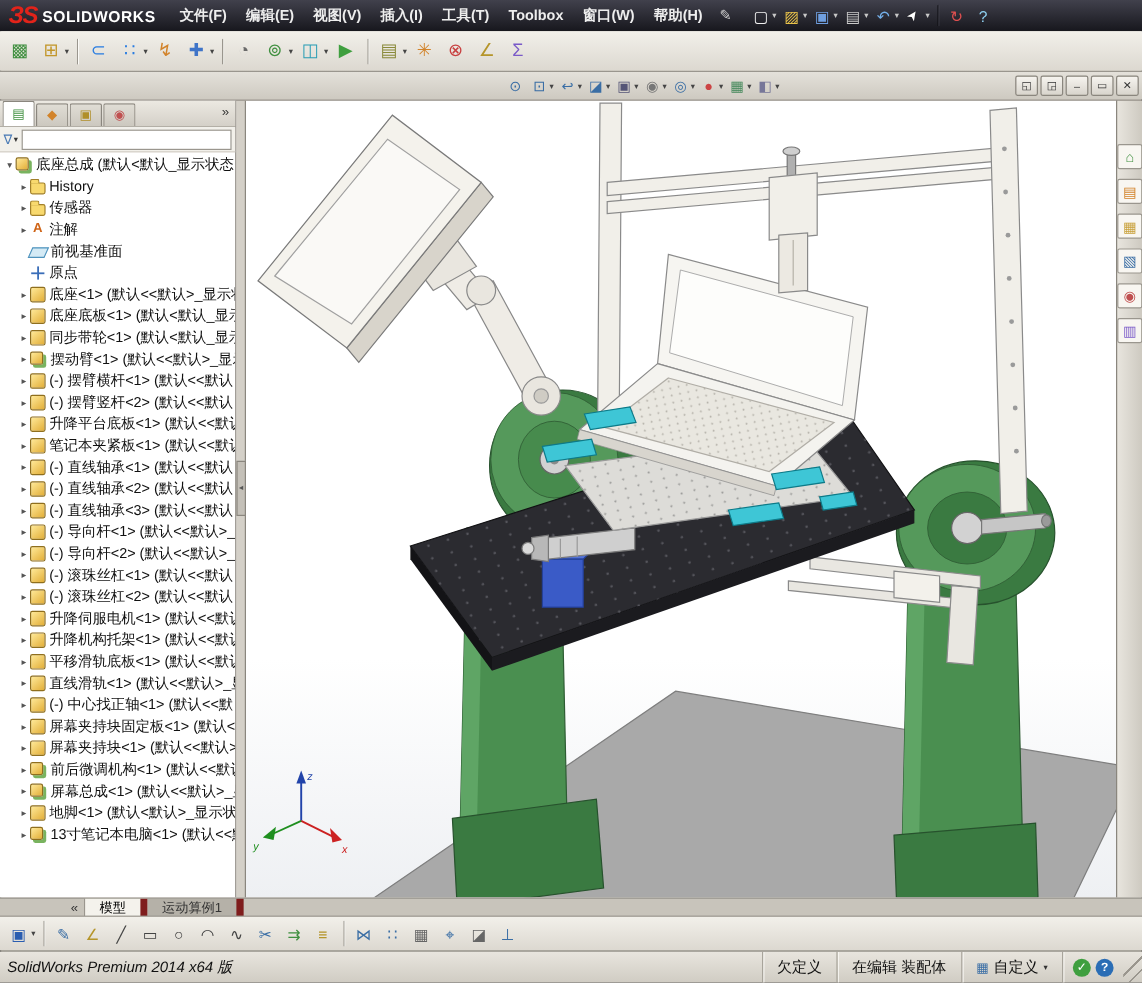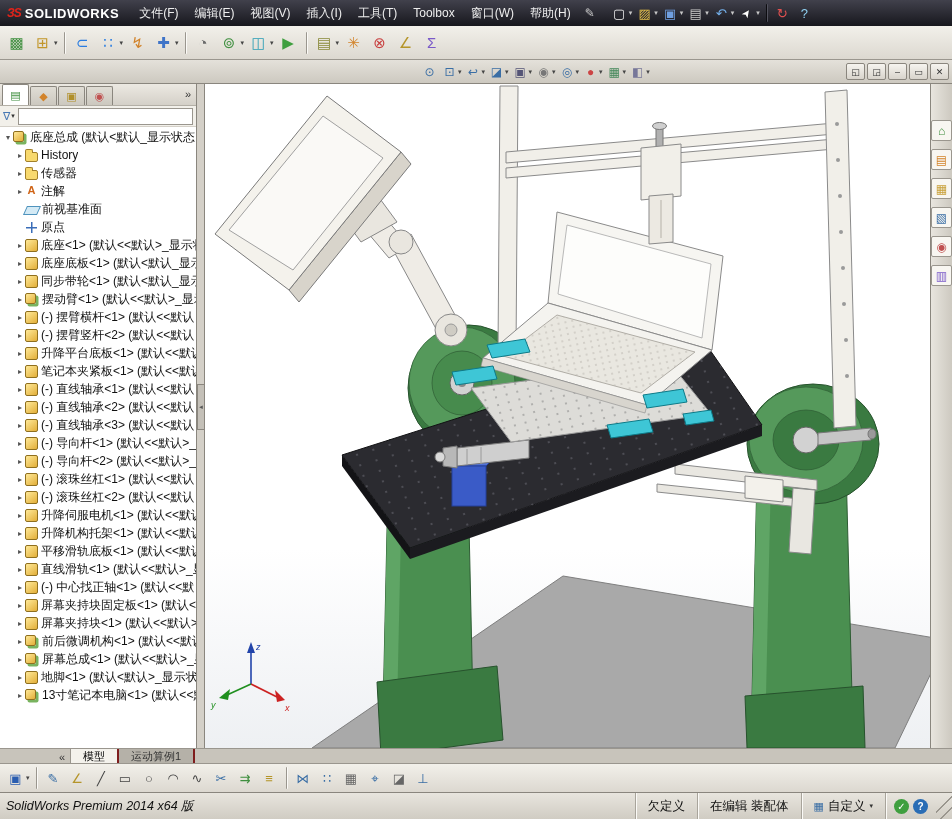--- a/index.html
+++ b/index.html
@@ -3,23 +3,23 @@
 <meta charset="utf-8">
 <style>
   html,body{margin:0;padding:0;background:#6b6b6b;}
   .app{position:relative;width:952px;height:819px;overflow:hidden;background:#d4d0c8;
        font-family:"Liberation Sans","DejaVu Sans",sans-serif;font-size:12px;color:#111;
        box-shadow:inset 0 0 0 1px #4a4a4a;}
   
   .titlebar{position:absolute;left:0;top:0;width:100%;height:26px;
             background:linear-gradient(#41414c,#17171d);display:flex;align-items:center;color:#eee;}
   .logo{display:flex;align-items:center;gap:4px;padding:0 12px 0 7px;height:100%;}
-  .logo-mark{color:#e2231a;font-weight:bold;font-size:12px;font-style:italic;letter-spacing:-1px;}
+  .logo-mark{color:#e2231a;font-weight:bold;font-size:20px;font-style:italic;letter-spacing:-1px;}
   .logo-text{color:#fff;font-weight:bold;font-size:13px;letter-spacing:.5px;}
-  .menubar{display:flex;height:100%;align-items:flex-start;}
+  .menubar{display:flex;height:100%;align-items:flex-start;font-weight:bold;}
   .menu-item{padding:0 8px;line-height:26px;cursor:default;}
   .menu-pin{margin:0 6px;color:#cfcfcf;font-size:12px;}
   .qat{display:flex;align-items:center;margin-left:8px;}
   .tb-btn{display:flex;align-items:center;padding:1px 2px;border-radius:2px;}
   .tb-glyph{width:17px;height:17px;display:flex;align-items:center;justify-content:center;font-size:13px;line-height:1;}
   .caret{font-size:7px;margin-left:1px;color:#444;}
   .titlebar .caret{color:#c8c8c8;}
   .tb-btn.cursor .tb-glyph{transform:rotate(-55deg);text-shadow:0 0 1px #000;font-size:11px;}
   .tb-btn.sep{width:0;padding:0;margin:0 4px;height:18px;border-left:1px solid #0c0c10;border-right:1px solid #53535e;}
   
@@ -87,21 +87,21 @@
             background:linear-gradient(90deg,#e8e5de,#cdc9c0);border-left:1px solid #8a867e;
             display:flex;flex-direction:column;align-items:center;padding-top:36px;gap:8px;}
   .tp-btn{width:19px;height:19px;border:1px solid #9a968e;background:#f8f6f1;border-radius:2px;
           display:flex;align-items:center;justify-content:center;}
   .tp-glyph{font-size:12px;line-height:1;}
   
   .doctabs{position:absolute;left:0;top:748px;width:100%;height:16px;background:#c8c4bb;
            border-top:1px solid #9a968e;display:flex;box-sizing:border-box;padding-left:54px;font-size:11px;}
   .dt-collapse{width:16px;display:flex;align-items:center;justify-content:center;border-right:1px solid #9a968e;color:#333;}
   .dt-list{display:flex;}
-  .dtab{padding:0 12px;display:flex;align-items:center;border-right:2px solid #7f1d1d;background:#b5b1a8;color:#333;white-space:nowrap;}
+  .dtab{padding:0 12px;display:flex;align-items:center;border-right:6px solid #7f1d1d;background:#b5b1a8;color:#333;white-space:nowrap;}
   .dtab.active{background:#f4f2ec;color:#000;}
   
   .bottombar{position:absolute;left:0;top:764px;width:100%;height:28px;box-sizing:border-box;
              background:linear-gradient(#f2f0ea,#dcd8d0);box-shadow:0 -1px 0 #9a968e;
              display:flex;align-items:center;padding-left:4px;}
   .bottombar .tb-glyph{width:19px;height:19px;font-size:13px;}
   
   .statusbar{position:absolute;left:0;top:792px;width:100%;height:27px;box-sizing:border-box;
              background:linear-gradient(#e8e5de,#d0ccc3);border-top:1px solid #8a867e;
              display:flex;align-items:center;font-size:12.5px;}

